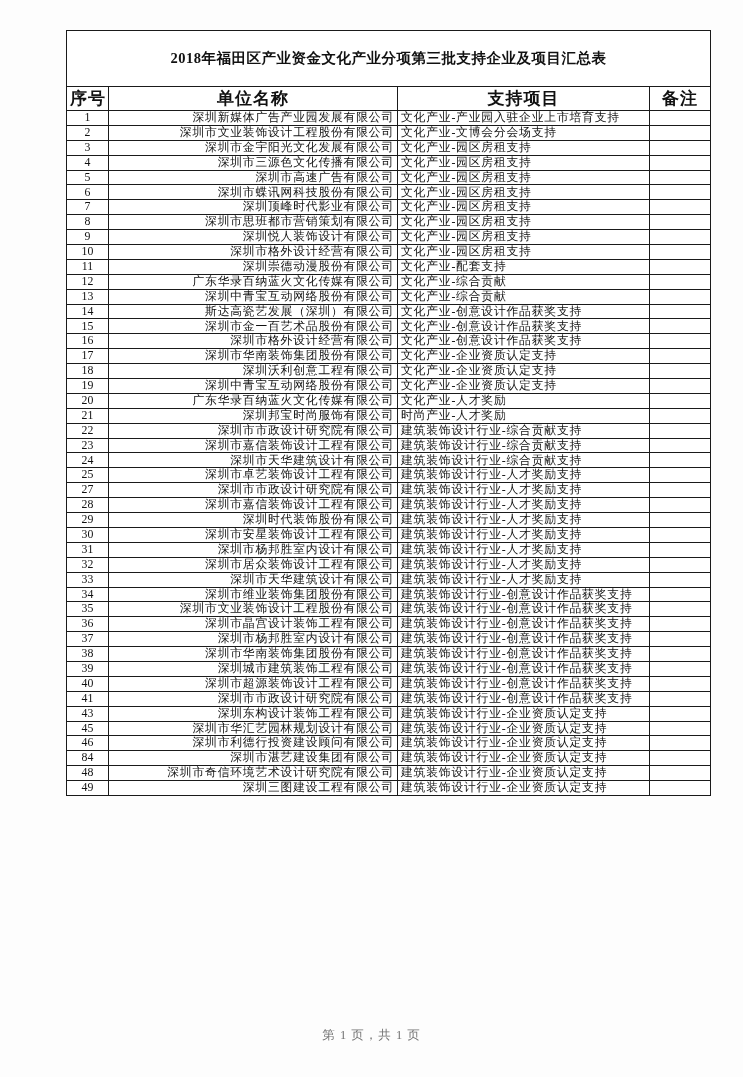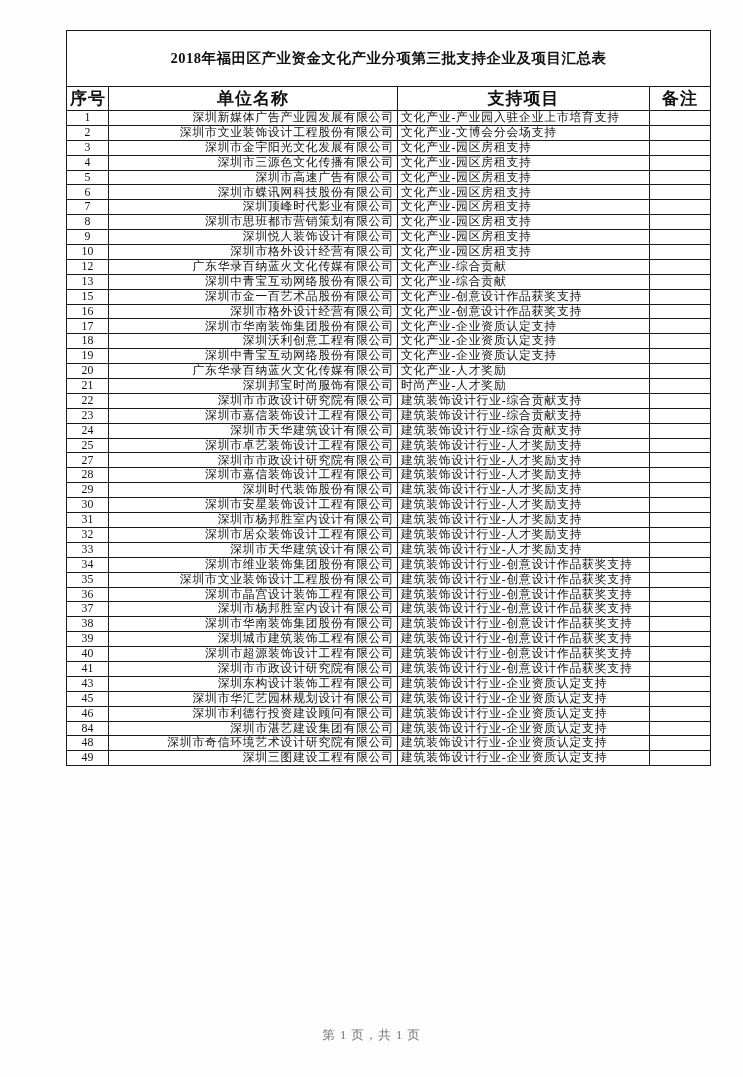--- a/index.html
+++ b/index.html
@@ -162,35 +162,47 @@
           <td class="c-remark"></td>
         </tr>
 
         <tr>
           <td class="c-no">10</td>
           <td class="c-company">深圳市格外设计经营有限公司</td>
           <td class="c-project">文化产业-园区房租支持</td>
           <td class="c-remark"></td>
         </tr>
 
+        <tr>
+          <td class="c-no">11</td>
+          <td class="c-company">深圳崇德动漫股份有限公司</td>
+          <td class="c-project">文化产业-配套支持</td>
+          <td class="c-remark"></td>
+        </tr>
 
         <tr>
           <td class="c-no">12</td>
           <td class="c-company">广东华录百纳蓝火文化传媒有限公司</td>
           <td class="c-project">文化产业-综合贡献</td>
           <td class="c-remark"></td>
         </tr>
 
         <tr>
           <td class="c-no">13</td>
           <td class="c-company">深圳中青宝互动网络股份有限公司</td>
           <td class="c-project">文化产业-综合贡献</td>
           <td class="c-remark"></td>
         </tr>
 
+        <tr>
+          <td class="c-no">14</td>
+          <td class="c-company">斯达高瓷艺发展（深圳）有限公司</td>
+          <td class="c-project">文化产业-创意设计作品获奖支持</td>
+          <td class="c-remark"></td>
+        </tr>
 
         <tr>
           <td class="c-no">15</td>
           <td class="c-company">深圳市金一百艺术品股份有限公司</td>
           <td class="c-project">文化产业-创意设计作品获奖支持</td>
           <td class="c-remark"></td>
         </tr>
 
         <tr>
           <td class="c-no">16</td>

